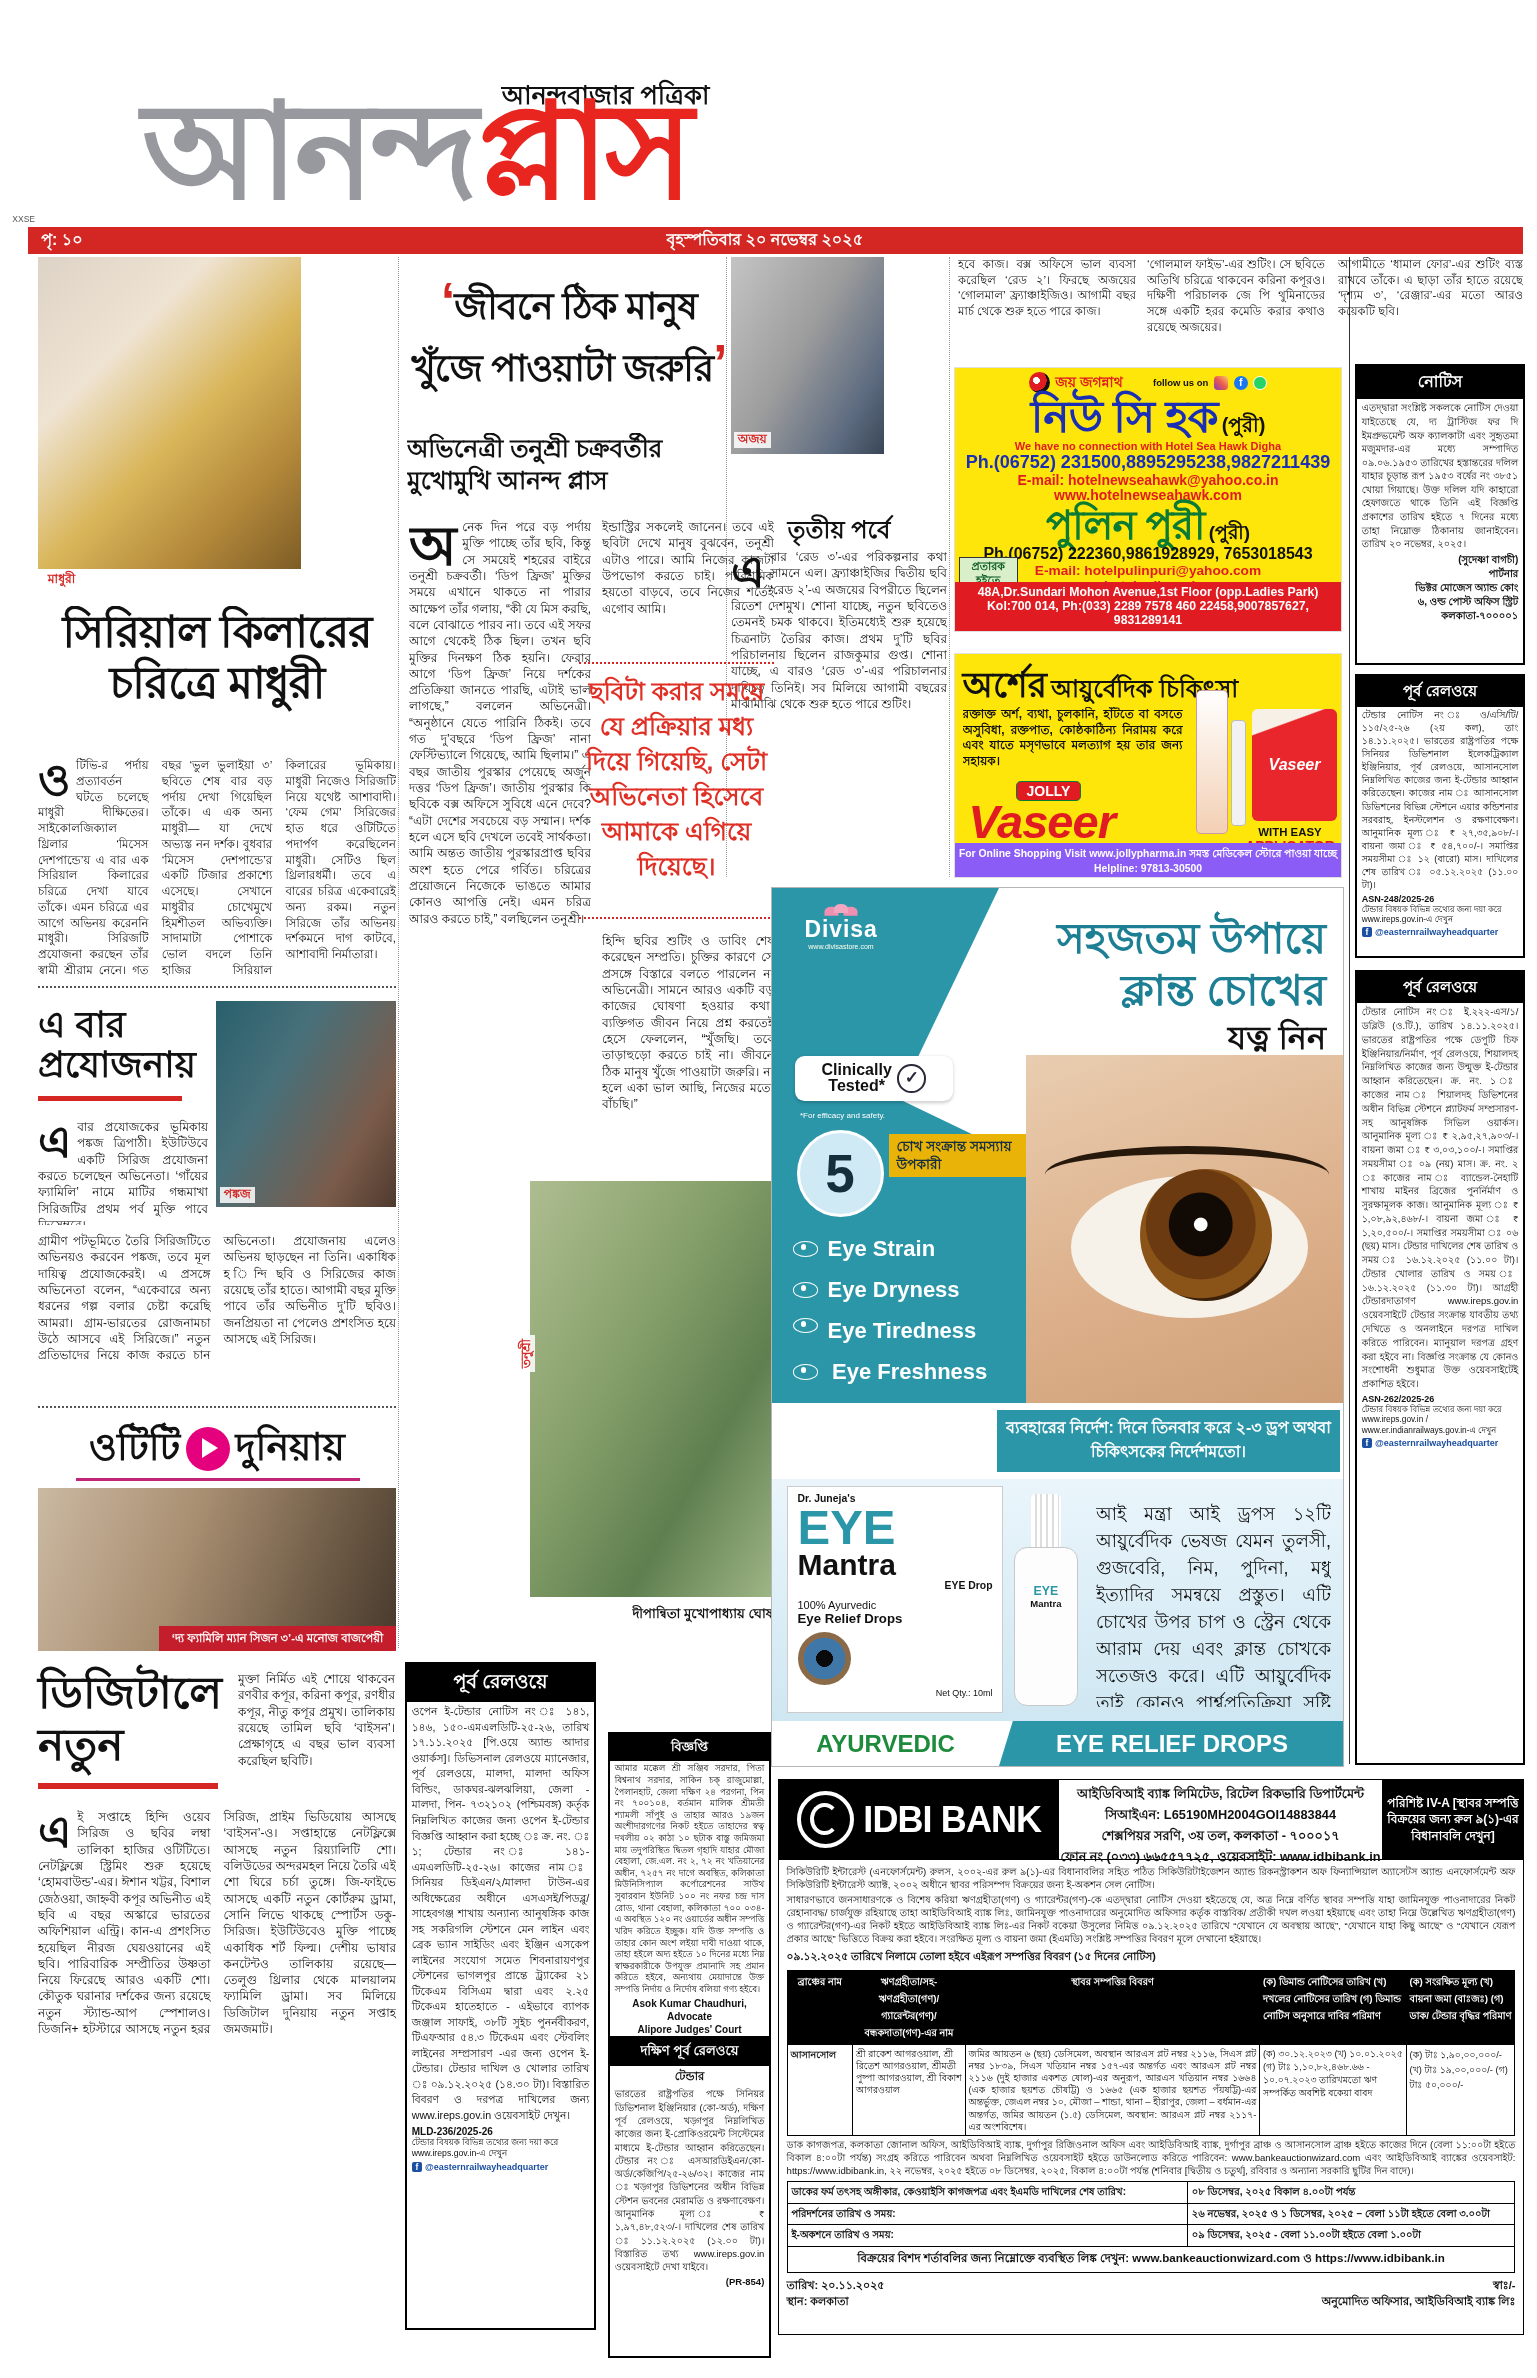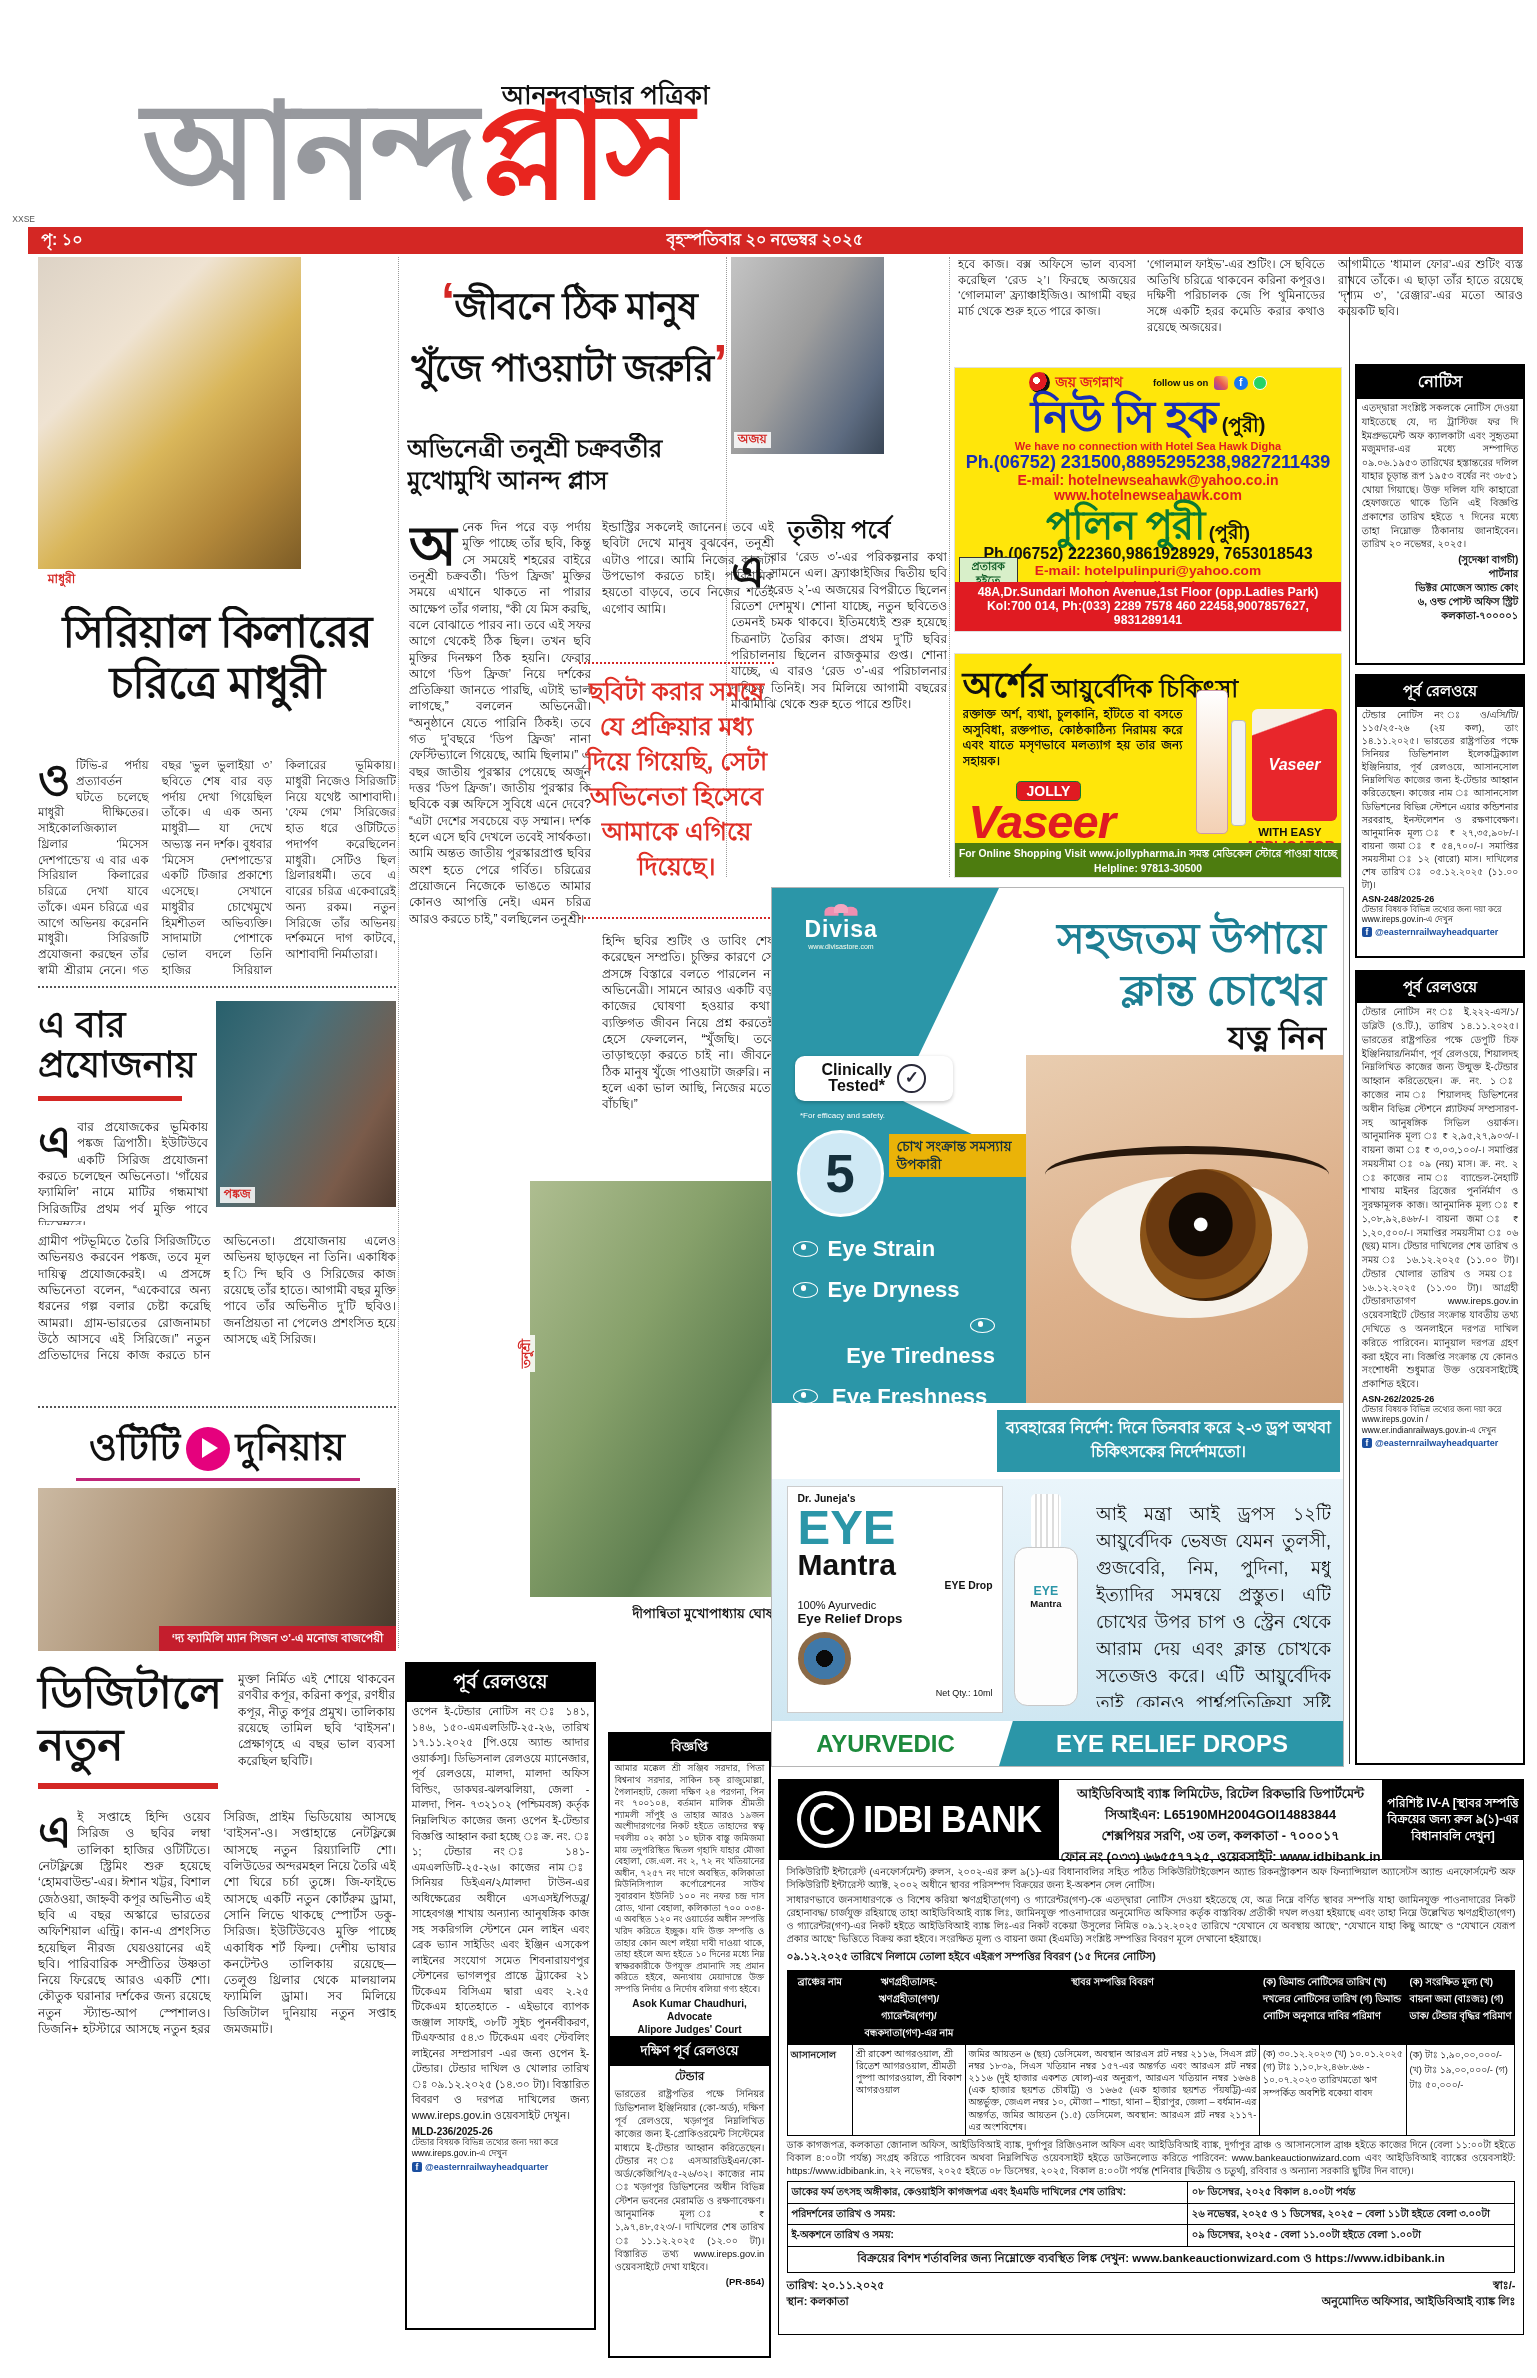--- a/index.html
+++ b/index.html
@@ -166,21 +166,21 @@
     <div class="abs b" style="left:21px;top:195px;font-size:18px;">অ্যান্টি পাইলস ক্যাপসুল</div>
     <div class="abs" style="left:241px;top:36px;width:30px;height:142px;background:linear-gradient(#ffffff,#f3d0b4);border:0.9px solid #c9a;border-radius:4.7px;"></div>
     <div class="abs" style="left:276px;top:66px;width:13.2px;height:104px;background:#f2f2f2;border:0.9px solid #bbb;border-radius:3.8px;"></div>
     <div class="abs" style="left:297px;top:55px;width:85px;height:112px;background:linear-gradient(160deg,#f6f0e6 0 18%,#e8262b 19% 100%);border-radius:5.7px;display:flex;align-items:center;justify-content:center;">
       <span class="b" style="color:#fff;font-style:italic;font-size:16px;">Vaseer</span>
     </div>
     <div class="abs c" style="left:284px;top:172px;width:102px;line-height:1.1;">
       <div class="b" style="font-size:11.4px;">WITH EASY</div>
       <div class="b" style="font-size:14px;color:#e01b22;">APPLICATOR</div>
     </div>
-    <div style="position:absolute;left:0;bottom:0;width:100%;background:#4d7c0f;color:#fff;font-size:10.4px;font-weight:bold;text-align:center;padding:2.8px 0;">For Online Shopping Visit www.jollypharma.in  সমস্ত মেডিকেল স্টোরে পাওয়া যাচ্ছে  Helpline: 97813-30500</div>
+    <div style="position:absolute;left:0;bottom:0;width:100%;background:#8b5cf6;color:#fff;font-size:10.4px;font-weight:bold;text-align:center;padding:2.8px 0;">For Online Shopping Visit www.jollypharma.in  সমস্ত মেডিকেল স্টোরে পাওয়া যাচ্ছে  Helpline: 97813-30500</div>
   </div>
 
   <div class="abs clip" style="left:771px;top:887px;width:573px;height:880px;border:0.9px solid #b5b5b5;background:#fff;box-sizing:border-box;">
     <div class="abs" style="left:0;top:0;width:227px;height:284px;background:#2b96a8;clip-path:polygon(0 0,100% 0,40% 100%,0 100%);"></div>
     <div class="abs" style="left:0;top:189px;width:312px;height:326px;background:#2b96a8;clip-path:polygon(0 0,26% 0,100% 34%,100% 100%,0 100%);"></div>
     <div class="abs c" style="left:17px;top:11.4px;width:104px;">
       <span style="display:inline-block;width:13.2px;height:9.5px;border-radius:50% 50% 0 0;background:#f3a6c0;box-shadow:-9.5px 2.8px 0 #ef8fb1,9.5px 2.8px 0 #ef8fb1;"></span>
       <div class="b" style="color:#fff;font-size:23px;letter-spacing:0.9px;">Divisa</div>
       <div style="color:#ffe;font-size:7px;">www.divisastore.com</div>
     </div>
@@ -207,21 +207,21 @@
             <span style="position:absolute;left:6.6px;top:1.9px;width:5.7px;height:5.7px;border-radius:50%;background:#fff;"></span>
           </span>
         <span class="b" style="color:#fff;font-size:22px;">Eye Strain</span>
       </div>
       <div style="display:flex;align-items:center;gap:9.5px;margin-bottom:15px;">
         <span style="width:23px;height:13.2px;border:1.9px solid #fff;border-radius:50%;position:relative;flex:0 0 auto;">
             <span style="position:absolute;left:6.6px;top:1.9px;width:5.7px;height:5.7px;border-radius:50%;background:#fff;"></span>
           </span>
         <span class="b" style="color:#fff;font-size:22px;">Eye Dryness</span>
       </div>
-      <div style="display:flex;align-items:flex-end;gap:9.5px;margin-bottom:15px;flex-direction:column;">
+      <div style="display:flex;align-items:flex-start;gap:9.5px;margin-bottom:15px;">
         <span style="width:23px;height:13.2px;border:1.9px solid #fff;border-radius:50%;position:relative;flex:0 0 auto;">
             <span style="position:absolute;left:6.6px;top:1.9px;width:5.7px;height:5.7px;border-radius:50%;background:#fff;"></span>
           </span>
         <span class="b" style="color:#fff;font-size:22px;">Eye Tiredness</span>
       </div>
       <div style="display:flex;align-items:center;gap:14px;margin-bottom:15px;">
         <span style="width:23px;height:13.2px;border:1.9px solid #fff;border-radius:50%;position:relative;flex:0 0 auto;">
             <span style="position:absolute;left:6.6px;top:1.9px;width:5.7px;height:5.7px;border-radius:50%;background:#fff;"></span>
           </span>
         <span class="b" style="color:#fff;font-size:22px;">Eye Freshness</span>

